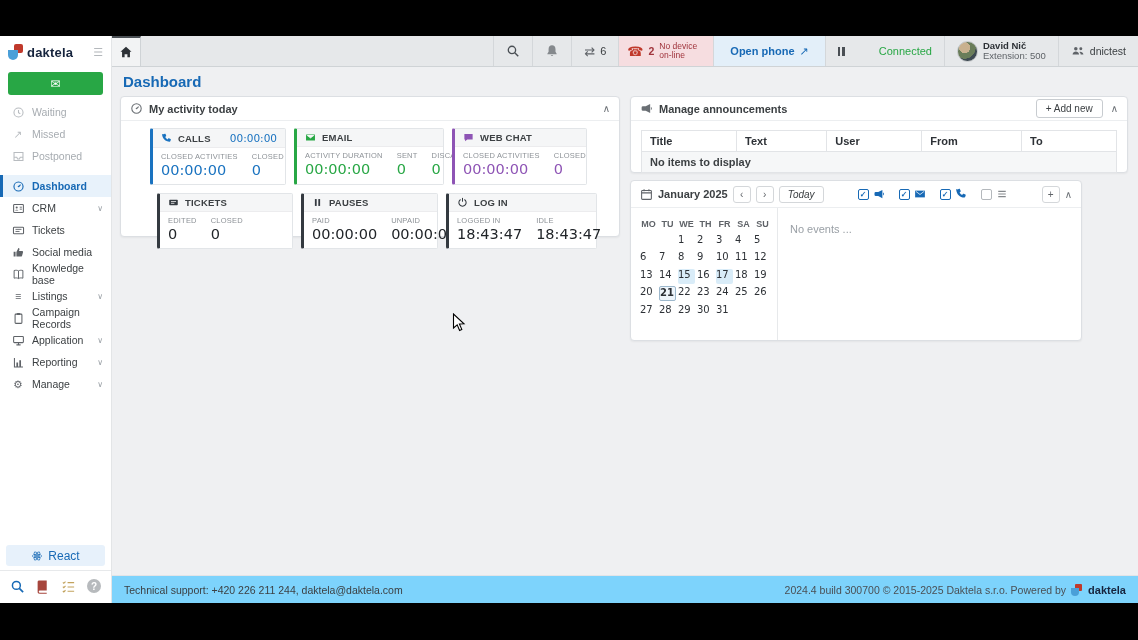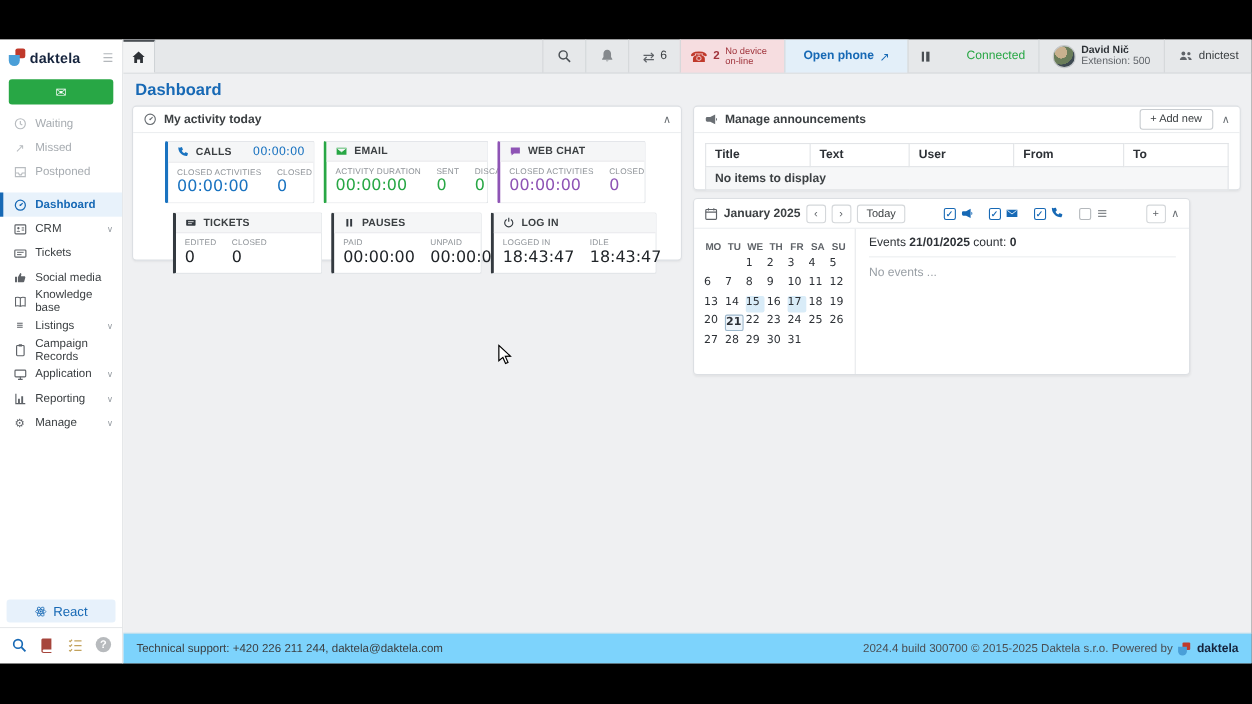--- a/index.html
+++ b/index.html
@@ -91,21 +91,21 @@
   
   .ann-table { width:calc(100% - 20px); margin:9px 10px 10px 10px; border-collapse:collapse; table-layout:fixed; }
   .ann-table th { border:1px solid #e2e4e7; font-size:11px; text-align:left; color:#2d3136; padding:4px 8px; font-weight:700; background:#fff; }
   .ann-table td { border:1px solid #e2e4e7; font-size:11px; color:#3c4043; padding:4px 8px; background:#f6f7f8; font-weight:600; }
   .btn { background:#fff; border:1px solid #c8ccd0; border-radius:3px; font-size:10px; color:#3c4043; padding:3px 9px; cursor:pointer; white-space:nowrap; }
 
   
   .cal-head-row { height:27px; border-bottom:1px solid #eceef0; display:flex; align-items:center; gap:5px; padding:0 9px; font-size:11px; font-weight:600; color:#3c4043; }
   .cal-head-row > svg { width:13px; height:13px; color:#5f6368; }
   .mini-btn { background:#fff; border:1px solid #d4d7da; border-radius:3px; font-size:10px; color:#5f6368; width:18px; height:17px; line-height:15px; text-align:center; cursor:pointer; padding:0; }
-  .today-btn { background:#fff; border:1px solid #d4d7da; border-radius:3px; font-size:10px; color:#3c4043; height:17px; padding:0 8px; cursor:pointer; }
+  .today-btn { background:#fff; border:1px solid #d4d7da; border-radius:3px; font-size:10px; color:#3c4043; height:17px; padding:0 8px; cursor:pointer;font-style:italic; }
   .filters { flex:1; display:flex; align-items:center; justify-content:center; gap:14px; }
   .filter { display:flex; align-items:center; gap:4px; cursor:pointer; }
   .cbx { width:11px; height:11px; border:1.4px solid #1769b5; border-radius:2px; display:flex; align-items:center; justify-content:center; font-size:8px; color:#1769b5; background:#fff; }
   .cbx.off { border-color:#b4b8bc; color:transparent; }
   .filter svg { width:12px; height:12px; color:#1769b5; }
   .filter.off svg { color:#85898d; }
   .cal-body { display:flex; height:132px; }
   .cal-grid { width:146px; padding:7px 2px 0 8px; display:grid; grid-template-columns:repeat(7,19px); grid-auto-rows:17.5px; justify-content:start; }
   .cal-cell { font-size:10px; color:#2d3136; display:flex; align-items:center; justify-content:center; font-family:"DejaVu Sans",sans-serif; }
   .cal-head { color:#5f6368; font-size:9px; font-family:"Liberation Sans",sans-serif; font-weight:700; }
@@ -674,26 +674,20 @@
                   <div class="cal-day">31</div>
                 </div>
                 <div class="cal-cell">
                   <div class="cal-day"></div>
                 </div>
                 <div class="cal-cell">
                   <div class="cal-day"></div>
                 </div>
               </div>
             <div class="cal-events">
-              <div class="ev-head">
-                <span>Events</span>
-                <b>21/01/2025</b>
-                <span>count:</span>
-                <b>0</b>
-              </div>
               <div class="ev-empty">No events ...</div>
             </div>
           </div>
         </section>
       </div>
 
       <div class="footerbar">
         <span>Technical support: +420 226 211 244, daktela@daktela.com</span>
         <span class="f-right">
           <span>2024.4 build 300700 © 2015-2025 Daktela s.r.o. Powered by</span>

